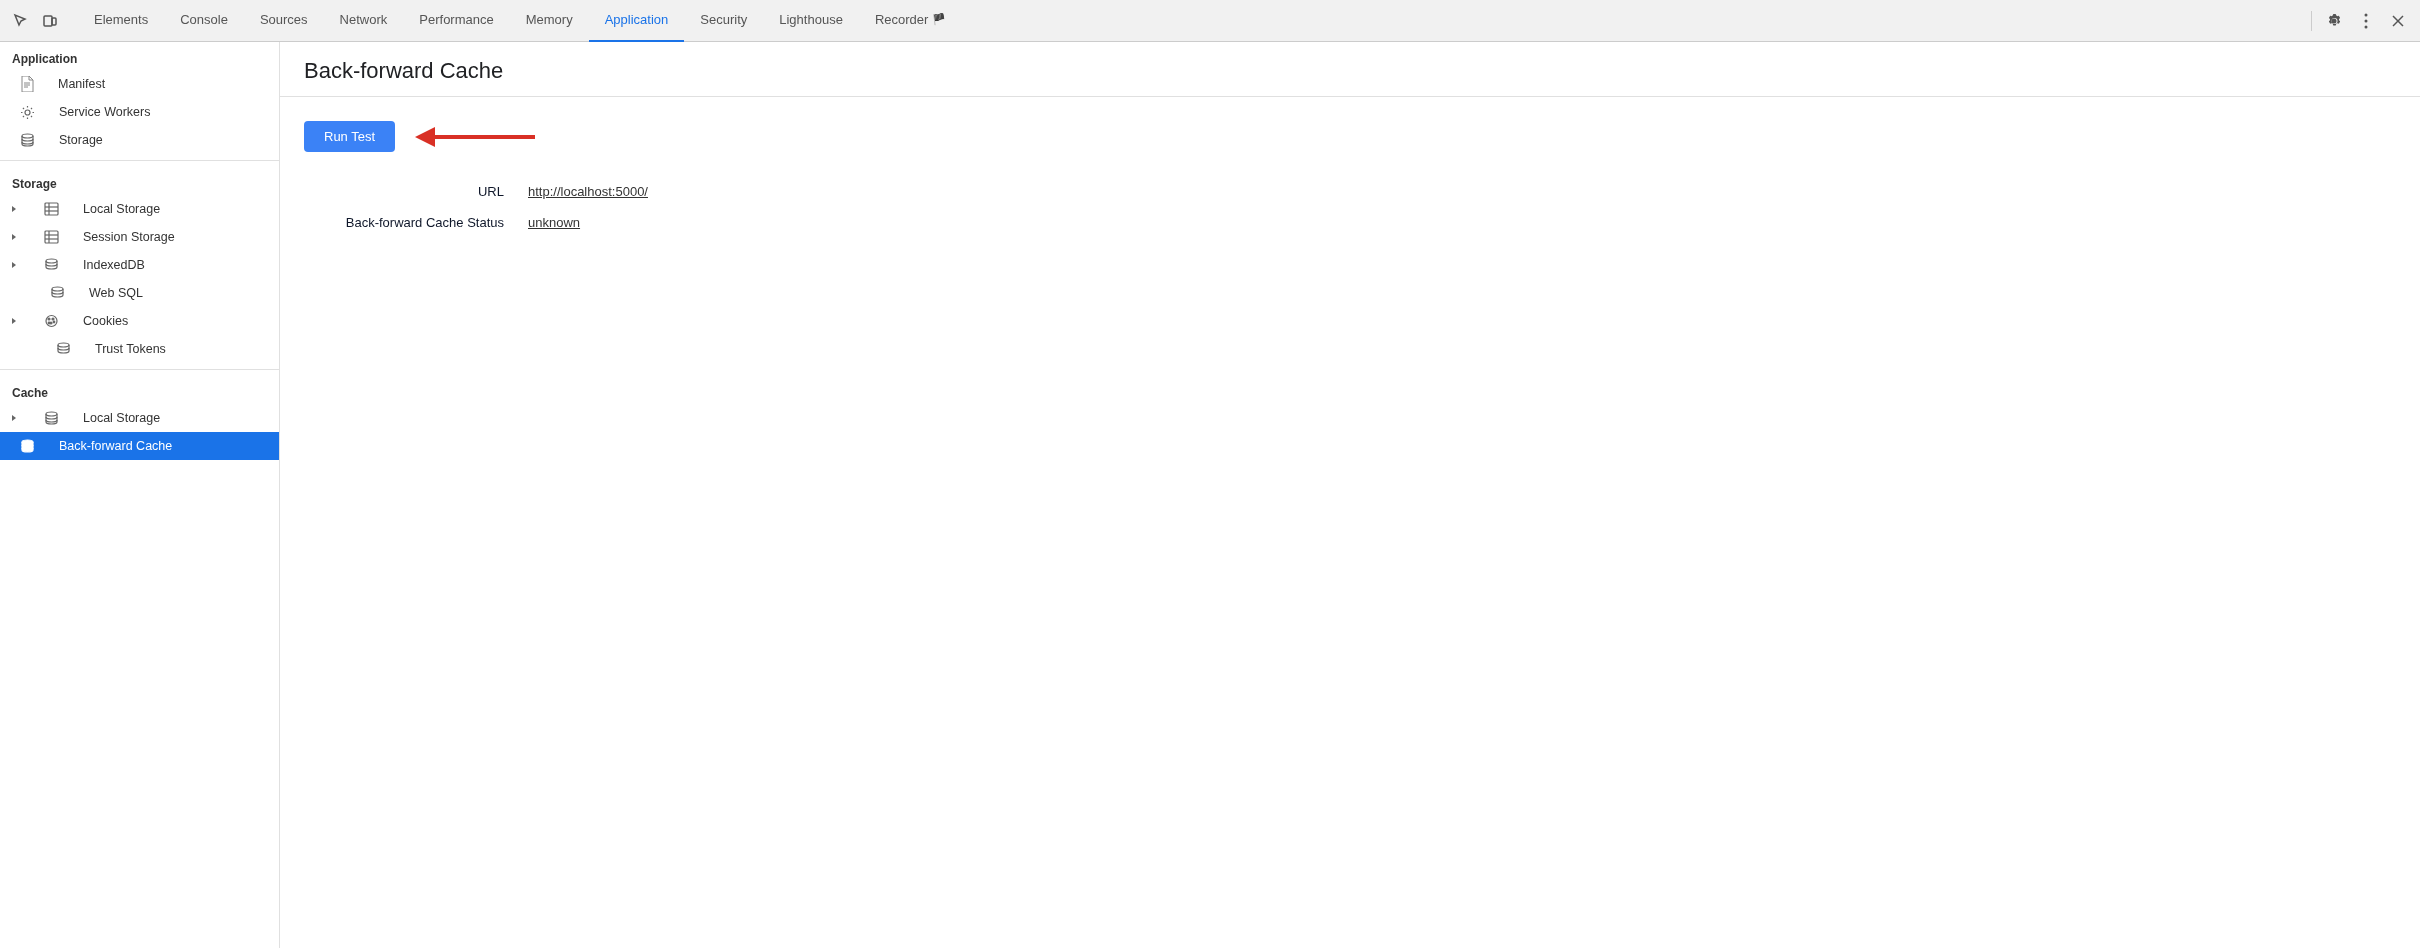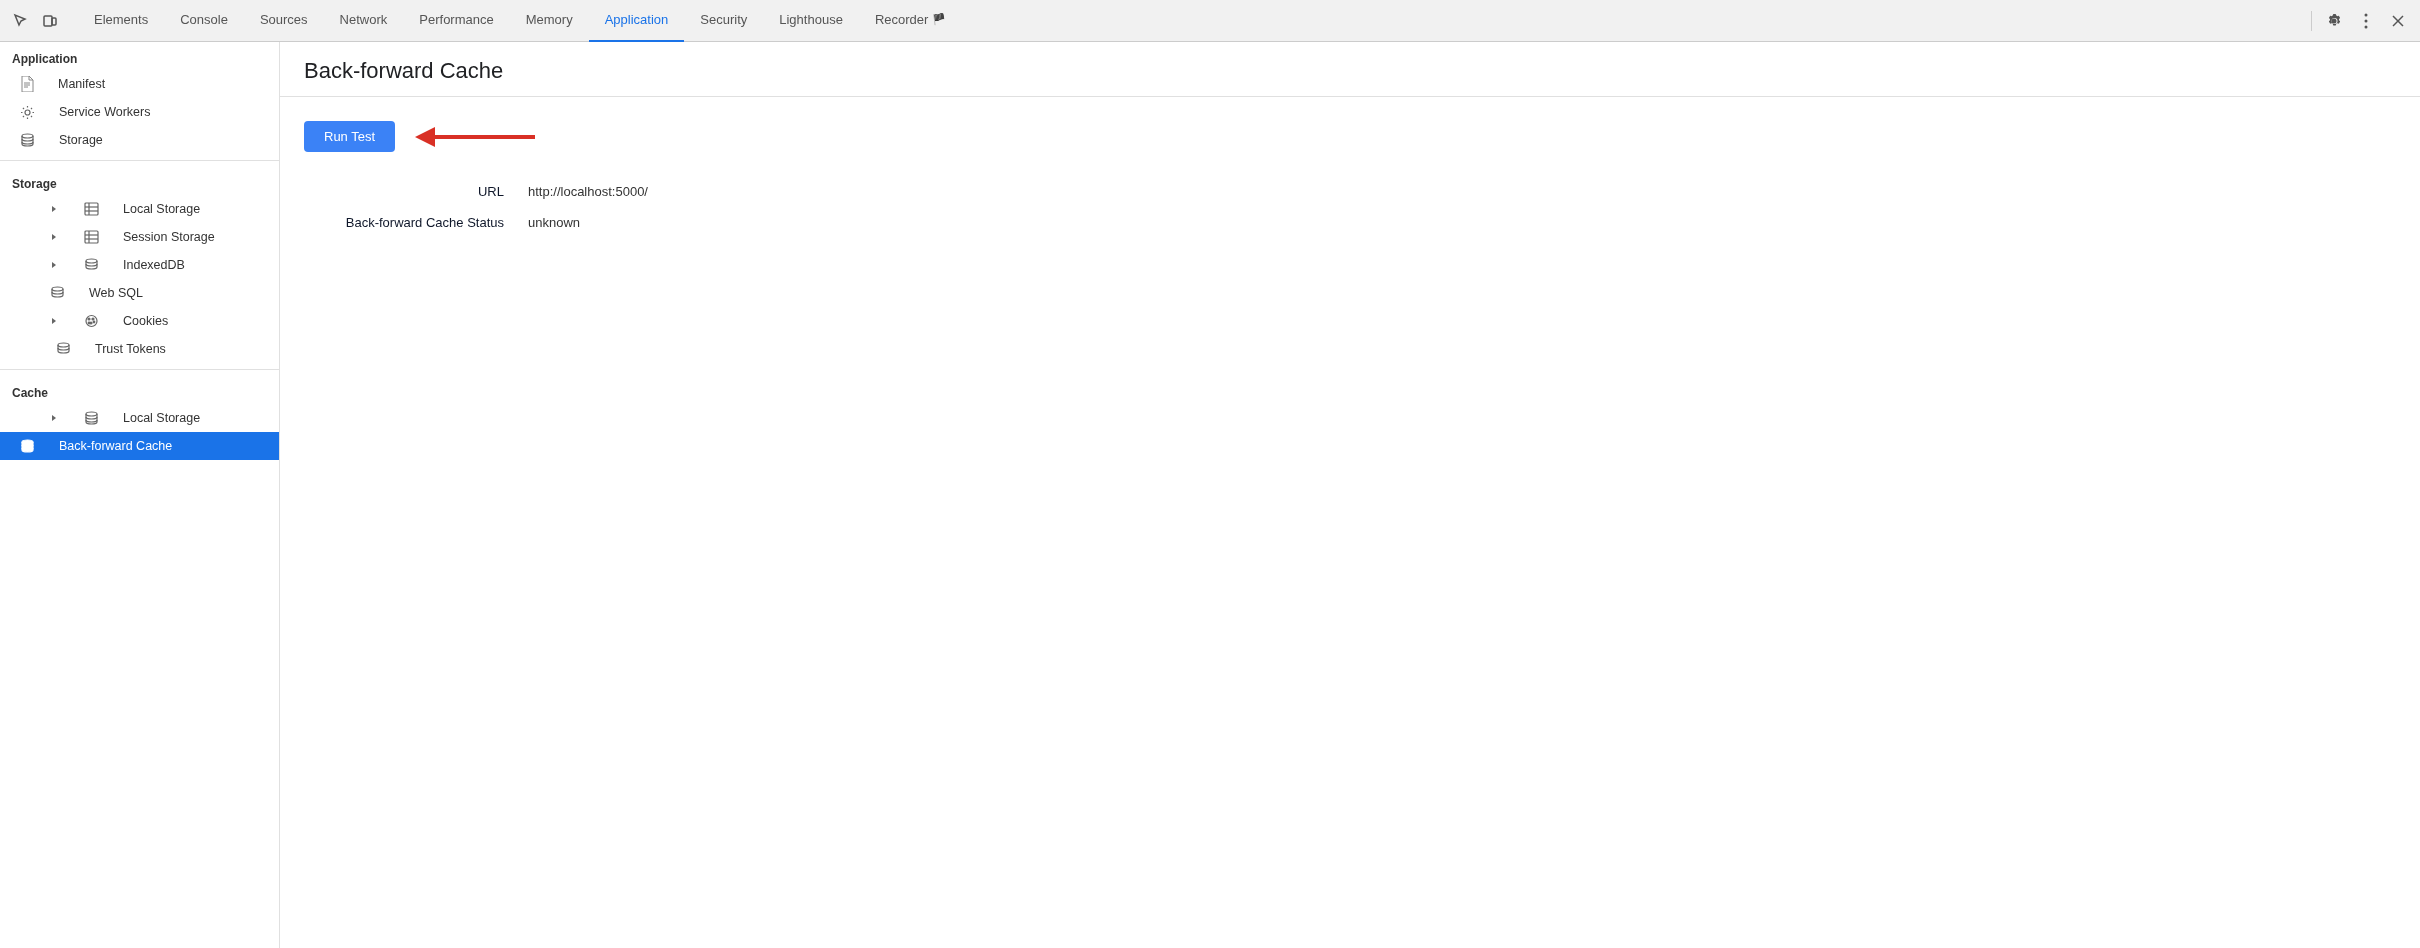--- a/index.html
+++ b/index.html
@@ -117,21 +117,20 @@
       gap: 24px;
       height: 28px;
     }
     .sidebar-item.active {
       background: #1a73e8;
       color: #fff;
     }
     .sidebar-item.active .sidebar-icon { color: #fff; }
     .sidebar-item.expandable {
       padding-left: 8px;
-      margin-left: 40px;
     }
     .sidebar-icon {
       color: #666;
       display: flex;
       align-items: center;
       flex-shrink: 0;
     }
     .sidebar-item.active .sidebar-icon svg { fill: #fff; }
     .chevron {
       width: 12px;
@@ -214,20 +213,21 @@
     }
     .info-label {
       color: #0f172a;
       font-size: 13px;
       min-width: 200px;
       text-align: right;
     }
     .info-value {
       color: #333;
       font-size: 13px;
+      text-decoration: underline;
     }
 
     .content-area {
       position: relative;
     }
 
     
     svg { display: block; }
   </style>
 </head>

